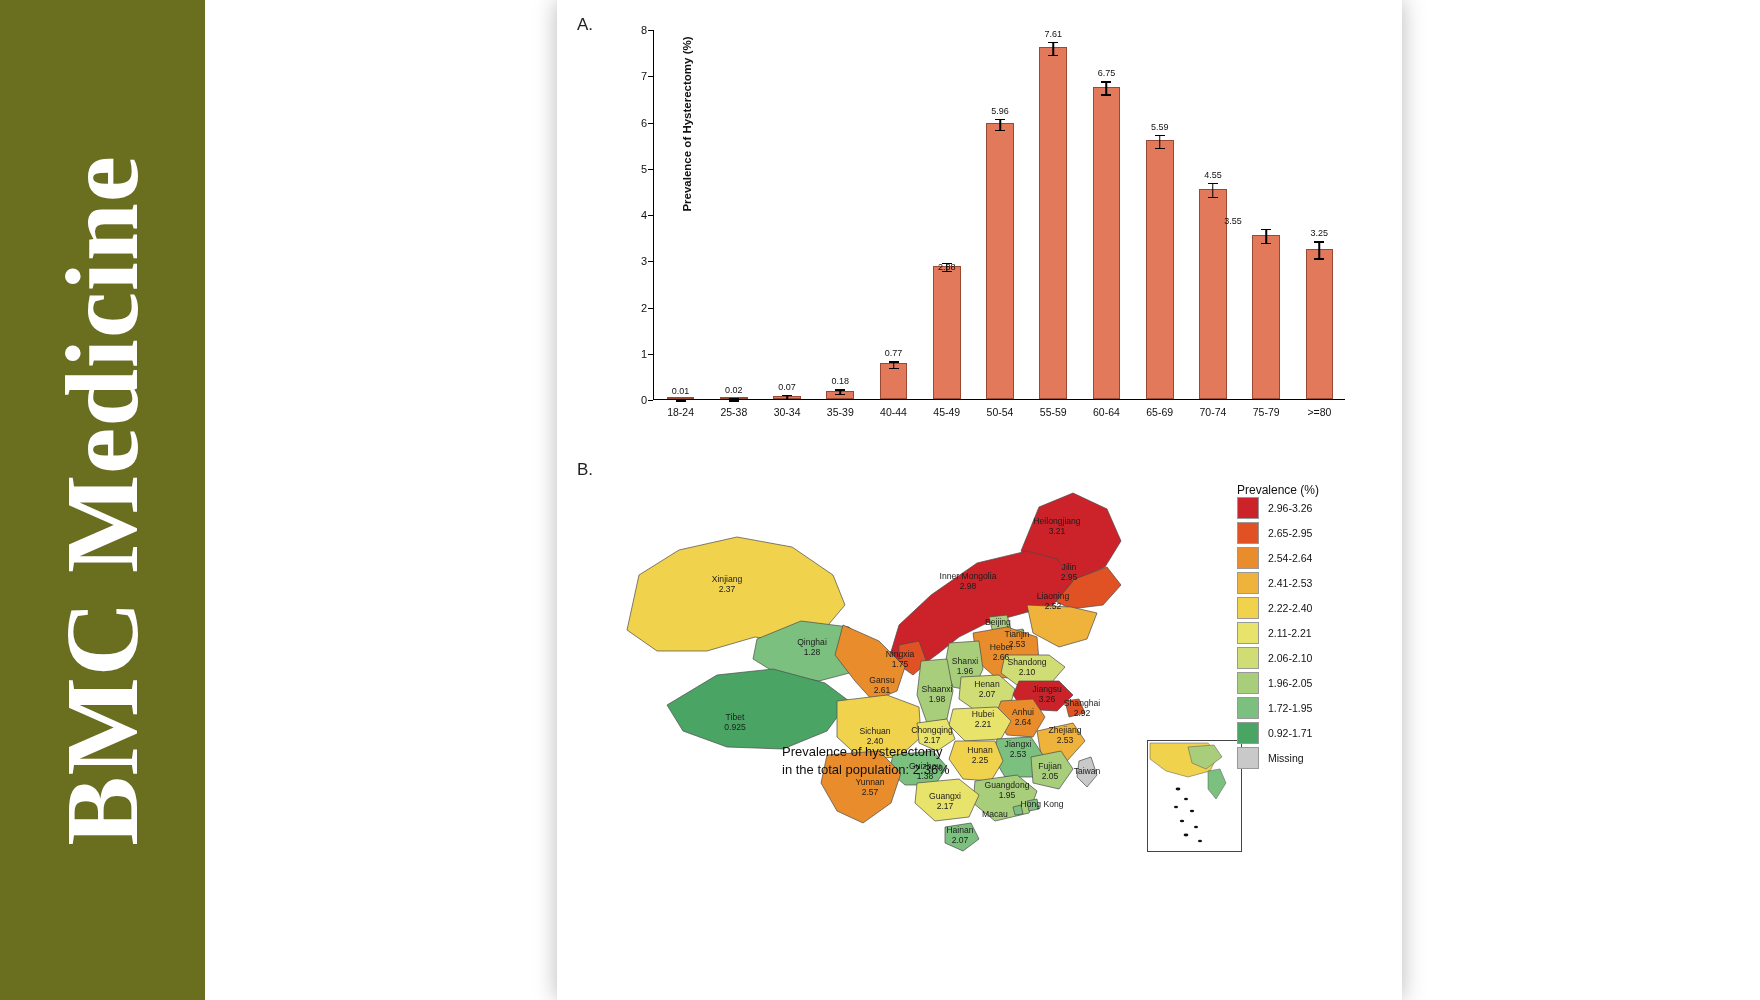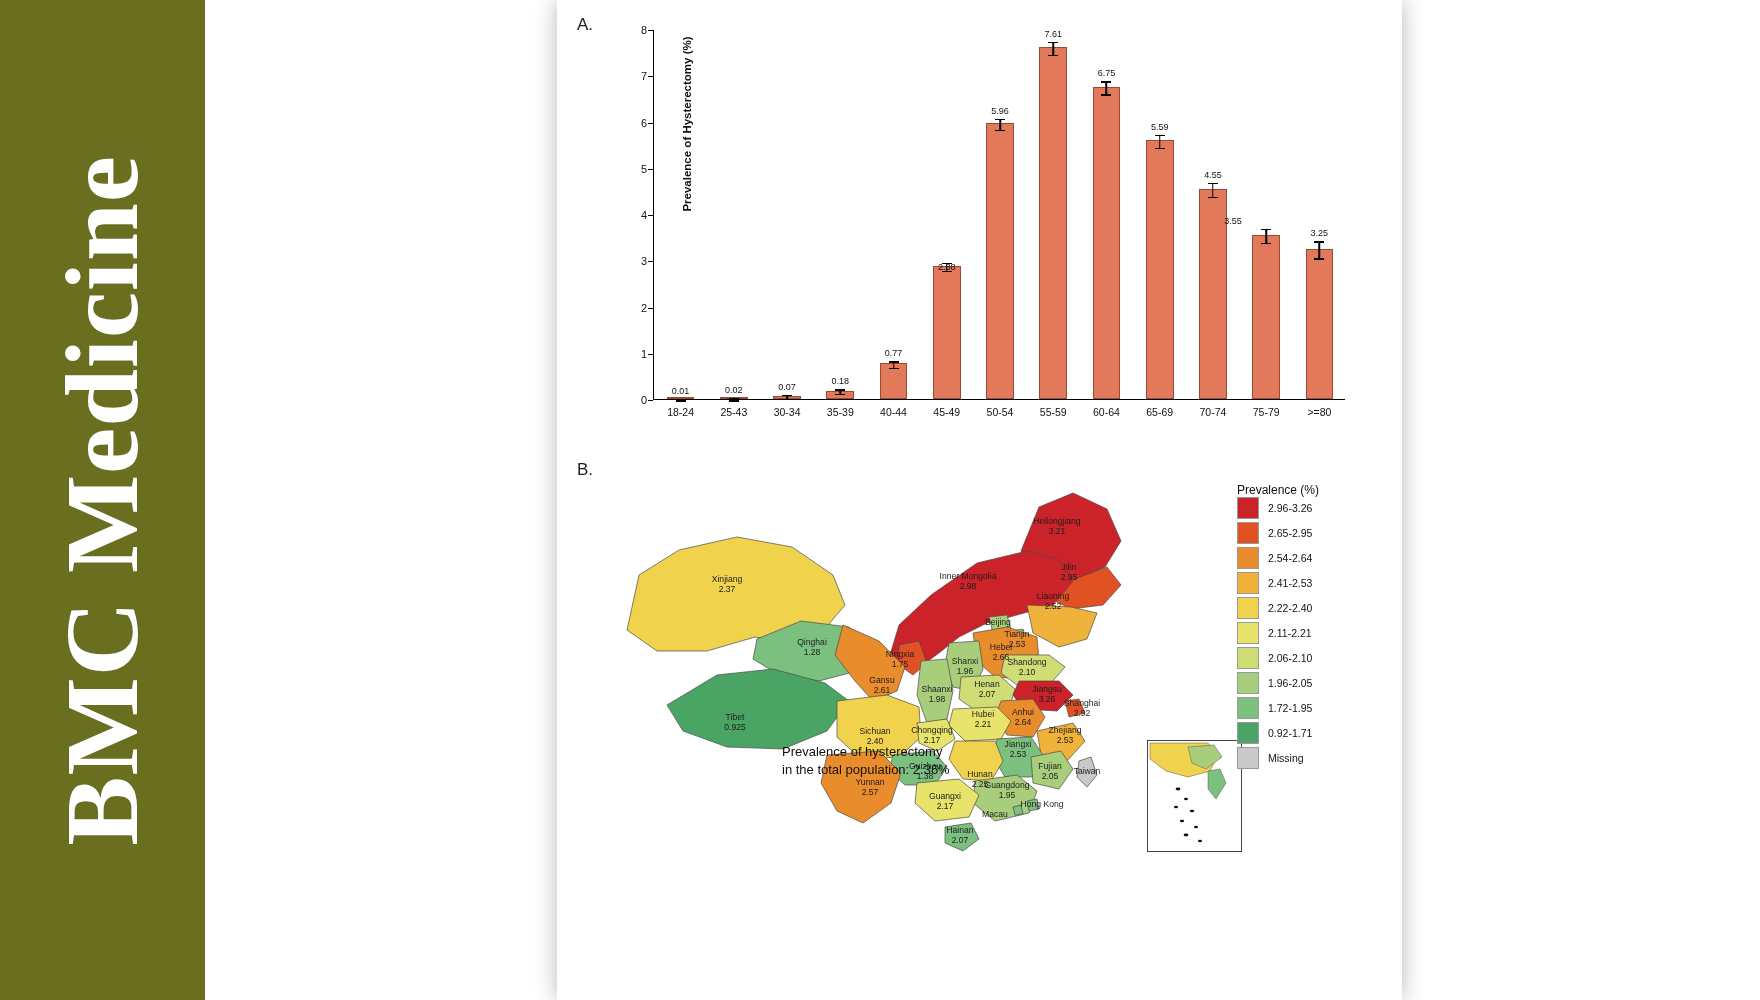--- a/index.html
+++ b/index.html
@@ -138,21 +138,21 @@
           <div class="err-cap" style="left: 26.6154px; top: 370px;"></div>
           <div class="bar-value" style="left: 26.6154px; top: 355.613px;">0.01</div>
           <div class="xtick" style="left: 26.6154px;">18-24</div>
           <div class="bar-slot" style="left: 66.0062px; width: 27.68px;">
             <div class="bar" style="height: 1.5px; background: rgb(226, 121, 90);"></div>
           </div>
           <div class="err" style="left: 79.8462px; top: 367.688px; height: 2.3125px;"></div>
           <div class="err-cap" style="left: 79.8462px; top: 367.688px;"></div>
           <div class="err-cap" style="left: 79.8462px; top: 370px;"></div>
           <div class="bar-value" style="left: 79.8462px; top: 354.688px;">0.02</div>
-          <div class="xtick" style="left: 79.8462px;">25-43</div>
+          <div class="xtick" style="left: 79.8462px;">25-38</div>
           <div class="bar-slot" style="left: 119.237px; width: 27.68px;">
             <div class="bar" style="height: 3.2375px; background: rgb(226, 121, 90);"></div>
           </div>
           <div class="err" style="left: 133.077px; top: 364.913px; height: 3.7px;"></div>
           <div class="err-cap" style="left: 133.077px; top: 364.913px;"></div>
           <div class="err-cap" style="left: 133.077px; top: 368.613px;"></div>
           <div class="bar-value" style="left: 133.077px; top: 351.913px;">0.07</div>
           <div class="xtick" style="left: 133.077px;">30-34</div>
           <div class="bar-slot" style="left: 172.468px; width: 27.68px;">
             <div class="bar" style="height: 8.325px; background: rgb(226, 121, 90);"></div>
@@ -389,21 +389,21 @@
             <div>2.40</div>
           </div>
           <div class="prov-label" style="left: 345px; top: 281px;">
             <div>Chongqing</div>
             <div>2.17</div>
           </div>
           <div class="prov-label" style="left: 431px; top: 295px;">
             <div>Jiangxi</div>
             <div>2.53</div>
           </div>
-          <div class="prov-label" style="left: 393px; top: 301px; margin-top: 24px;">
+          <div class="prov-label" style="left: 393px; top: 301px;">
             <div>Hunan</div>
             <div>2.25</div>
           </div>
           <div class="prov-label" style="left: 338px; top: 317px;">
             <div>Guizhou</div>
             <div>1.38</div>
           </div>
           <div class="prov-label" style="left: 463px; top: 317px;">
             <div>Fujian</div>
             <div>2.05</div>

